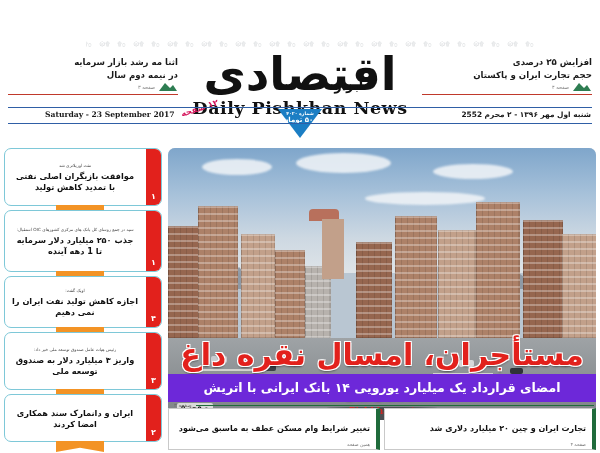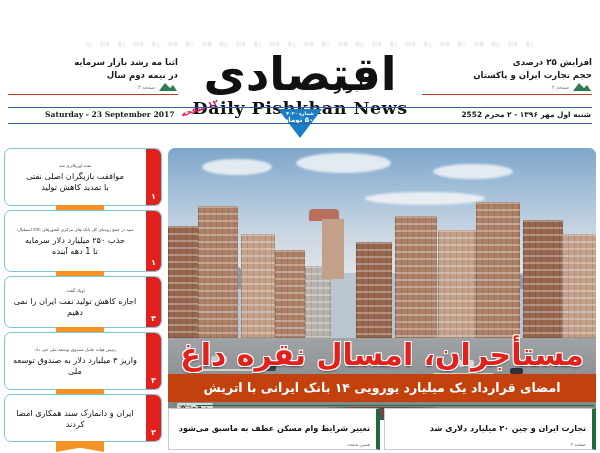--- a/index.html
+++ b/index.html
@@ -159,21 +159,21 @@
     flex:1 1 auto;
     padding:4px 5px 3px 4px;
     direction:rtl;text-align:center;
     display:flex;flex-direction:column;justify-content:center;
   }
   .side-card .kicker{
     font-size:4.3px;color:#4a4a4a;line-height:6px;
     margin-bottom:2px;white-space:nowrap;overflow:hidden;
   }
   .side-card .title{
-    font-size:8.2px;font-weight:400;color:#111;line-height:11px;
+    font-size:8.2px;font-weight:700;color:#111;line-height:11px;
   }
 
   .orange-tab{
     position:absolute;left:0;width:48px;height:11px;
     background:#f39325;
     clip-path:polygon(0 0,100% 0,100% 100%,50% 62%,0 100%);
   }
 
   
   .photo-wrap{
@@ -252,21 +252,21 @@
     position:absolute;left:50%;transform:translateX(-50%);
     bottom:4px;
     font-size:9px;font-weight:700;color:#e2211c;
     font-family:"DejaVu Serif","Liberation Serif",serif;
     opacity:.85;direction:ltr;
   }
 
   
   .green-bar{
     position:absolute;left:168px;top:228px;width:428px;height:28px;
-    background:#c2410c;
+    background:#6d28d9;
     display:flex;align-items:center;justify-content:center;
     direction:rtl;
   }
   .green-bar .gtext{
     font-size:12.5px;font-weight:700;color:#ffffff;line-height:14px;
   }
   .green-bar-page{
     position:absolute;left:174px;top:256px;
     font-size:5.2px;color:#6a6a6a;direction:rtl;
   }

